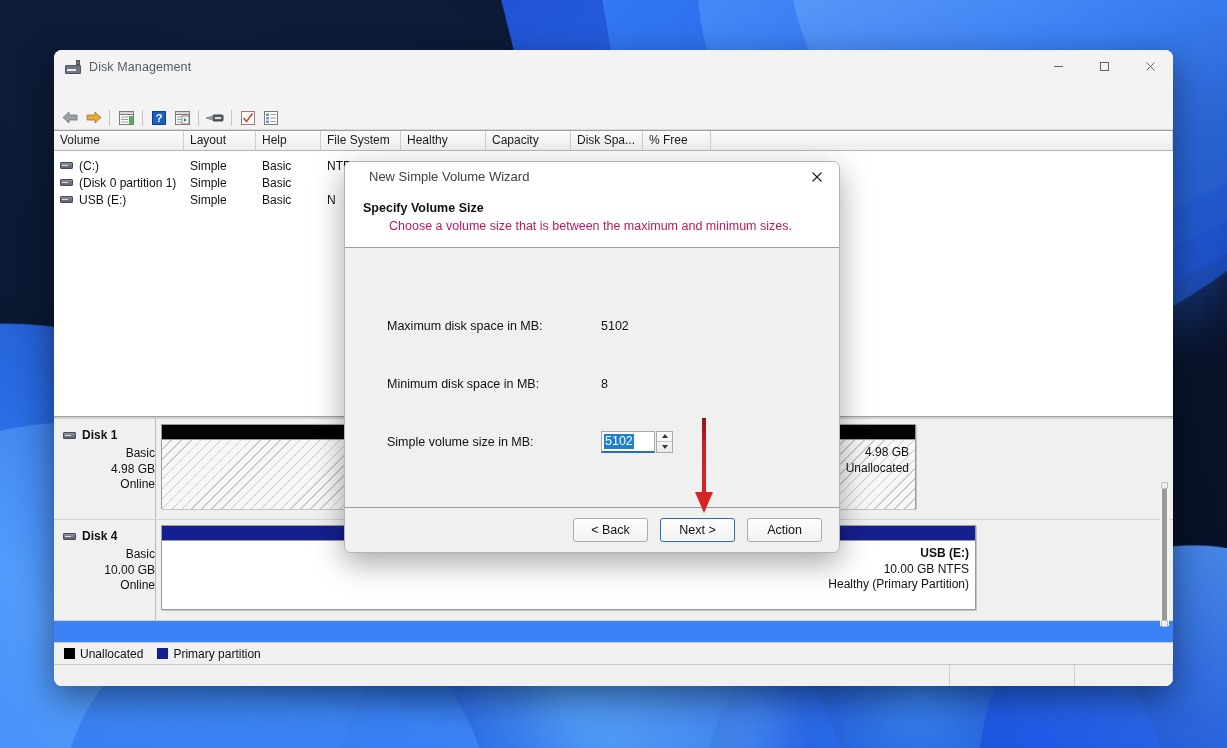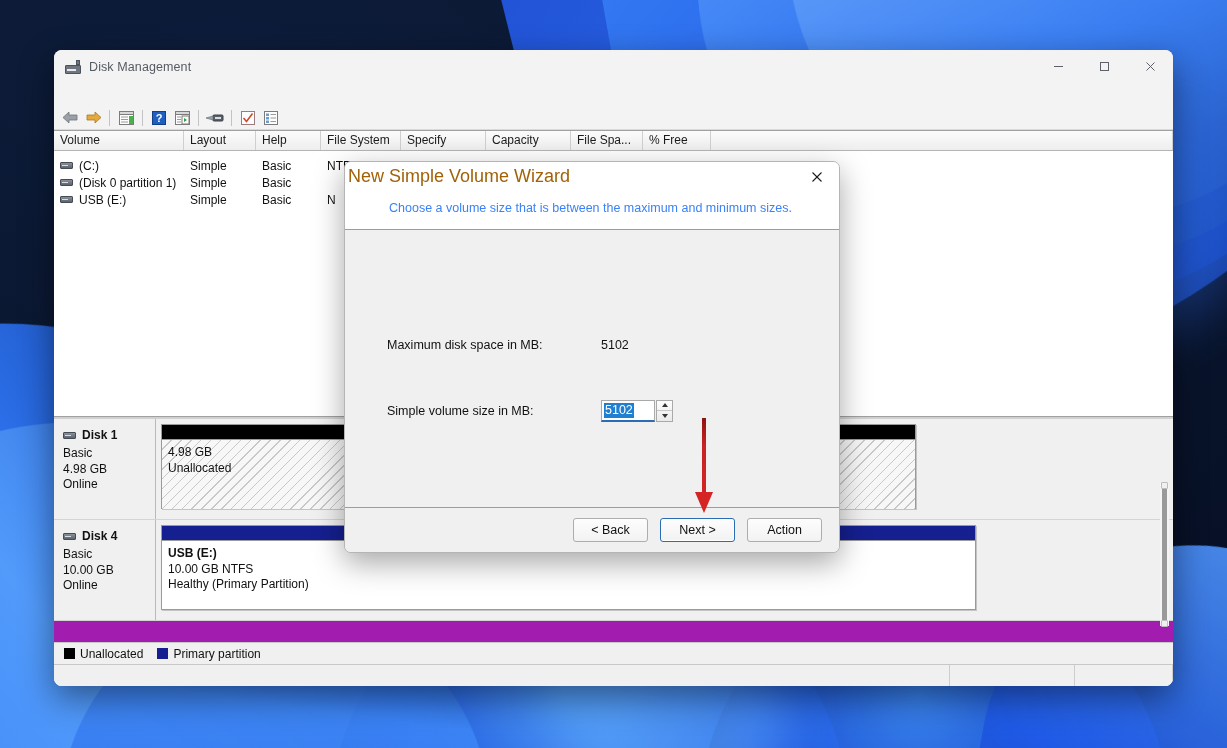--- a/index.html
+++ b/index.html
@@ -170,24 +170,25 @@
   }
   .drive-icon::after {
     content:''; position: absolute;
     left: 1px; top: 2px; width: 6px; height: 1px;
     background: #d9dce0;
   }
 
   
   .gfx-pane {
     flex: 1 1 auto;
-    background: #a21caf;
+    background: #3b82f6;
     border-top: 2px solid #d0d0d0;
     position: relative;
     overflow: hidden;
+    text-align: right;
   }
   .disk-row {
     display: flex;
     border-bottom: 1px solid #d4d4d4;
     background: #f0f0f0;
   }
   .disk-info {
     width: 102px;
     border-right: 1px solid #b9b9b9;
     padding: 9px 0 0 9px;
@@ -282,54 +283,53 @@
     display: flex; flex-direction: column;
   }
   .wz-titlebar {
     height: 29px;
     background: #ffffff;
     display: flex; align-items: center;
     position: relative;
     flex: 0 0 auto;
   }
   .wz-title {
-    font-size: 18px; color: #a16207;
-    margin-left: 3px;
+    font-size: 13px; color: #404040;
+    margin-left: 24px;
   }
   .wz-close {
     position: absolute; right: 0; top: 0;
     width: 44px; height: 29px;
     display: flex; align-items: center; justify-content: center;
     color: #1b1b1b;
   }
   .wz-head {
     background: #ffffff;
     padding: 10px 0 14px 18px;
     border-bottom: 1px solid #9d9d9d;
     flex: 0 0 auto;
   }
   .wz-head-title {
     font-size: 12.5px; font-weight: bold; color: #111;
     margin-bottom: 4px;
   }
   .wz-head-sub {
-    font-size: 12.5px; color: #3b82f6;
+    font-size: 12.5px; color: #be185d;
     margin-left: 26px;
   }
   .wz-body {
     flex: 1 1 auto;
     background: #f0f0f0;
     position: relative;
     padding: 63px 0 0 42px;
   }
   .wz-field {
     display: flex; align-items: center;
     height: 29px;
     margin-bottom: 29px;
-    margin-top: 37px;
   }
   .wz-flabel { font-size: 12.5px; color: #111; width: 214px; }
   .wz-fval   { font-size: 12.5px; color: #111; }
   .spin {
     display: flex; align-items: stretch;
     height: 22px;
   }
   .spin-input {
     width: 54px;
     border: 1px solid #a9a9a9;
@@ -547,23 +547,23 @@
   </div>
 
   <div class="client">
 
     <div class="vol-pane">
       <div class="vol-header">
         <div class="vh-cell" style="width:130px">Volume</div>
         <div class="vh-cell" style="width:72px">Layout</div>
         <div class="vh-cell" style="width:65px">Help</div>
         <div class="vh-cell" style="width:80px">File System</div>
-        <div class="vh-cell" style="width:85px">Specify</div>
+        <div class="vh-cell" style="width:85px">Healthy</div>
         <div class="vh-cell" style="width:85px">Capacity</div>
-        <div class="vh-cell" style="width:72px">File Spa...</div>
+        <div class="vh-cell" style="width:72px">Disk Spa...</div>
         <div class="vh-cell" style="width:68px">% Free</div>
         <div class="vh-cell" style="flex:1"></div>
       </div>
 
       <div style="padding-top:6px">
         <div class="vol-row">
           <div class="vr-cell" style="width:130px;display:flex;align-items:center">
             <span class="drive-icon"></span>
             <span>(C:)</span>
           </div>
@@ -674,30 +674,35 @@
     <span class="wz-title">New Simple Volume Wizard</span>
     <div class="wz-close">
       <svg width="12" height="12" viewBox="0 0 12 12">
         <line x1="1.5" y1="1.5" x2="10.5" y2="10.5" stroke="currentColor" stroke-width="1.1"></line>
         <line x1="10.5" y1="1.5" x2="1.5" y2="10.5" stroke="currentColor" stroke-width="1.1"></line>
       </svg>
     </div>
   </div>
 
   <div class="wz-head">
+    <div class="wz-head-title">Specify Volume Size</div>
     <div class="wz-head-sub">Choose a volume size that is between the maximum and minimum sizes.</div>
   </div>
 
   <div class="wz-body">
 
     <div class="wz-field">
       <div class="wz-flabel">Maximum disk space in MB:</div>
       <div class="wz-fval">5102</div>
     </div>
 
+    <div class="wz-field">
+      <div class="wz-flabel">Minimum disk space in MB:</div>
+      <div class="wz-fval">8</div>
+    </div>
 
     <div class="wz-field">
       <div class="wz-flabel">Simple volume size in MB:</div>
       <div class="spin">
         <div class="spin-input">
           <span class="sel">5102</span>
         </div>
         <div class="spin-btns">
           <div>
               <span class="tri-up"></span>

